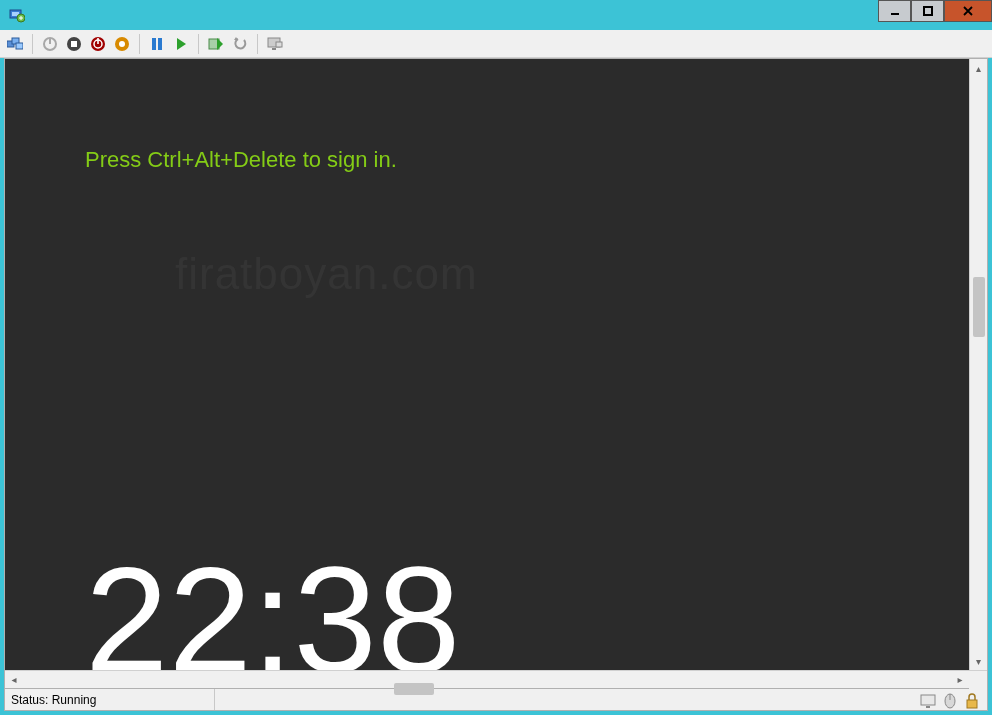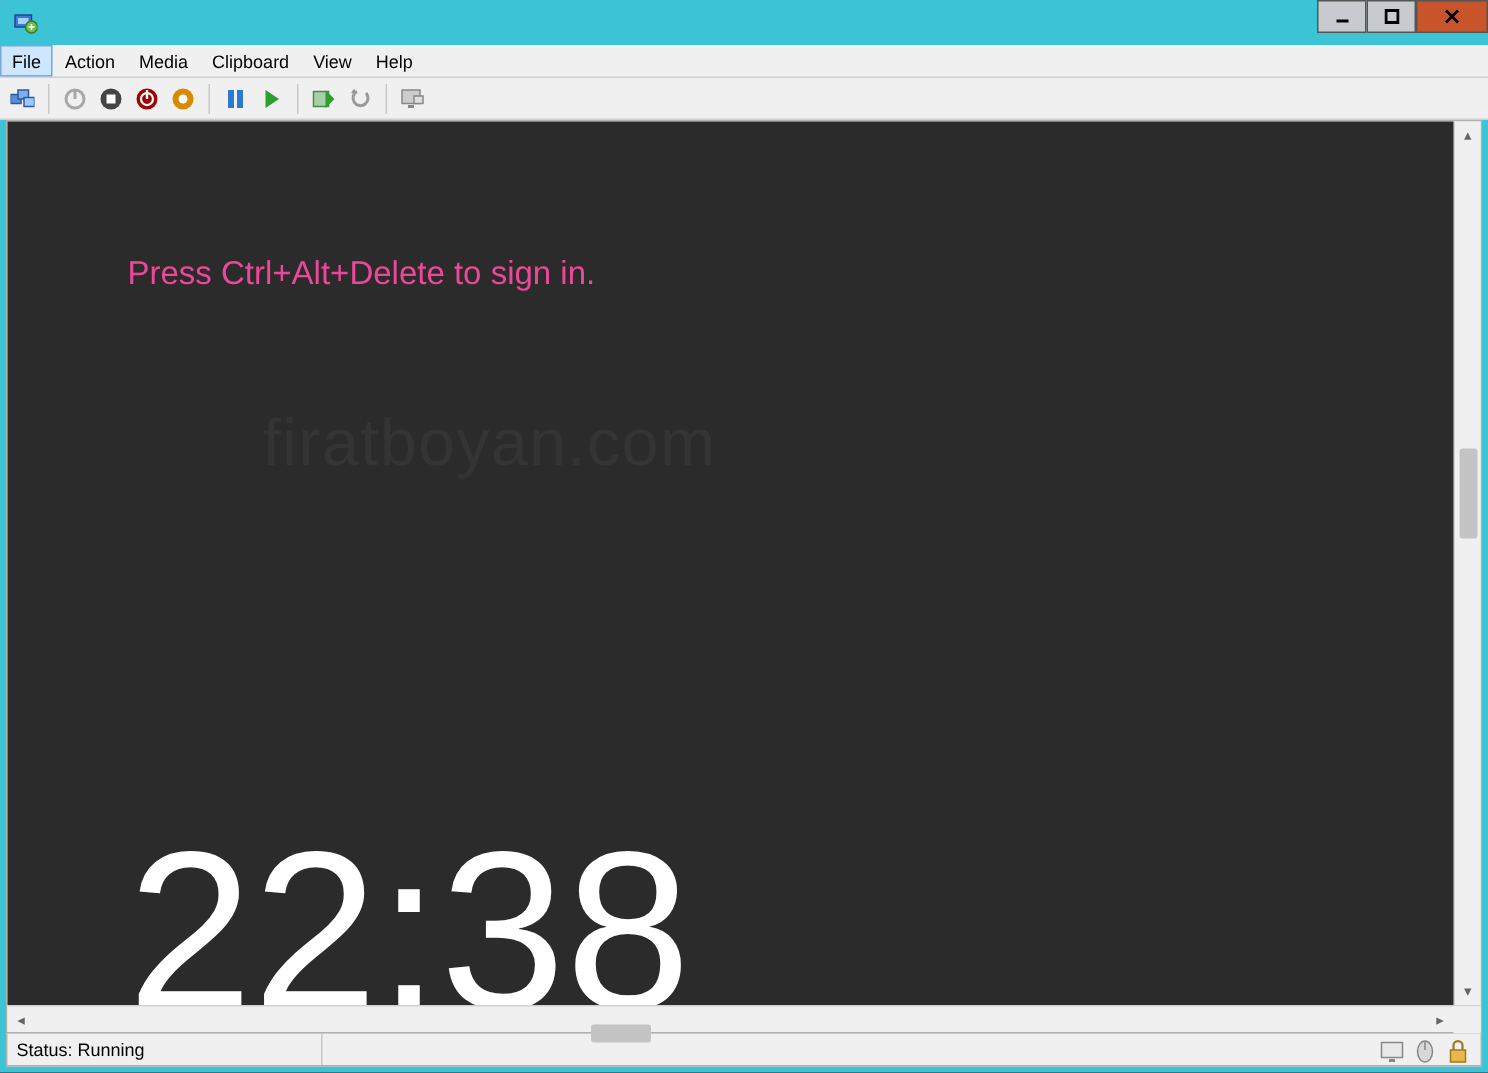--- a/index.html
+++ b/index.html
@@ -58,21 +58,21 @@
     flex: 1; background: #fff; position: relative; margin: 0 4px;
     border: 1px solid #b0b0b0; display: flex; flex-direction: column;
   }
   .vm-wrap { flex: 1; display: flex; }
   .vm-display {
     flex: 1; background: #2b2b2b; position: relative; overflow: hidden;
     color: #fff;
   }
   .lock-msg {
     position: absolute; left: 80px; top: 88px;
-    font-size: 22px; font-weight: 300; color: #ec4899;
+    font-size: 22px; font-weight: 300; color: #84cc16;
     font-family: "Segoe UI Light","Segoe UI",sans-serif;
   }
   .watermark {
     position: absolute; left: 170px; top: 190px;
     font-size: 44px; font-weight: 400; color: rgba(120,120,120,0.12);
     letter-spacing: 1px;
   }
   .clock {
     position: absolute; left: 80px; bottom: -25px;
     font-size: 150px; font-weight: 200; color: #fff; line-height: 1;
@@ -132,28 +132,20 @@
           </svg>
       </div>
       <div class="ctrl close">
         <svg width="12" height="12">
             <path d="M2,2 L10,10 M10,2 L2,10" stroke="#000" stroke-width="1.8"></path>
           </svg>
       </div>
     </div>
   </div>
 
-  <div class="menubar">
-    <div class="menuitem selected">File</div>
-    <div class="menuitem">Action</div>
-    <div class="menuitem">Media</div>
-    <div class="menuitem">Clipboard</div>
-    <div class="menuitem">View</div>
-    <div class="menuitem">Help</div>
-  </div>
 
   <div class="toolbar">
     <div class="tbtn">
       <svg width="16" height="16">
         <rect x="0" y="5" width="7" height="6" fill="#5a8fd6" stroke="#2a5a9a"></rect>
         <rect x="5" y="2" width="7" height="6" fill="#7ab0f0" stroke="#2a5a9a"></rect>
         <rect x="9" y="7" width="7" height="6" fill="#9acaff" stroke="#2a5a9a"></rect>
       </svg>
     </div>
     <div class="toolsep"></div>

